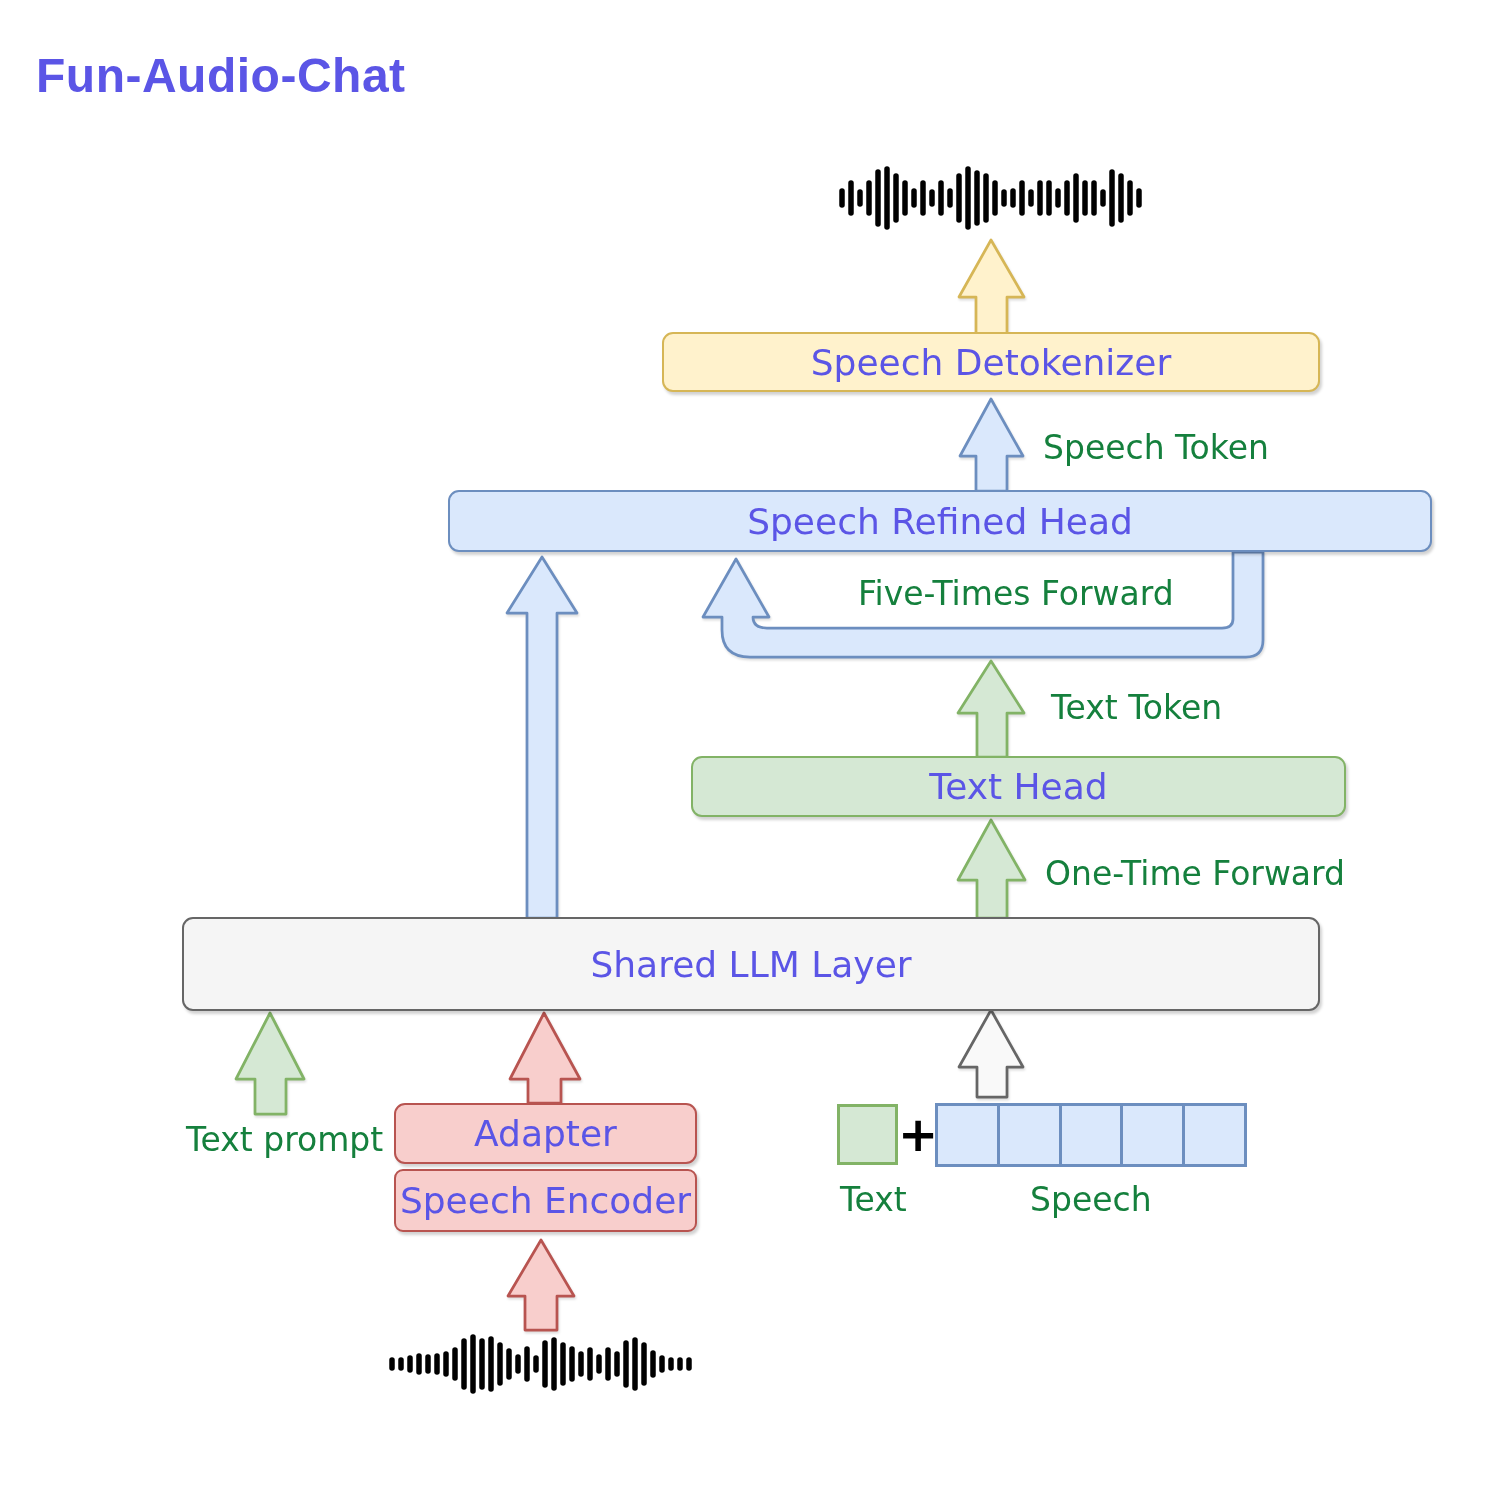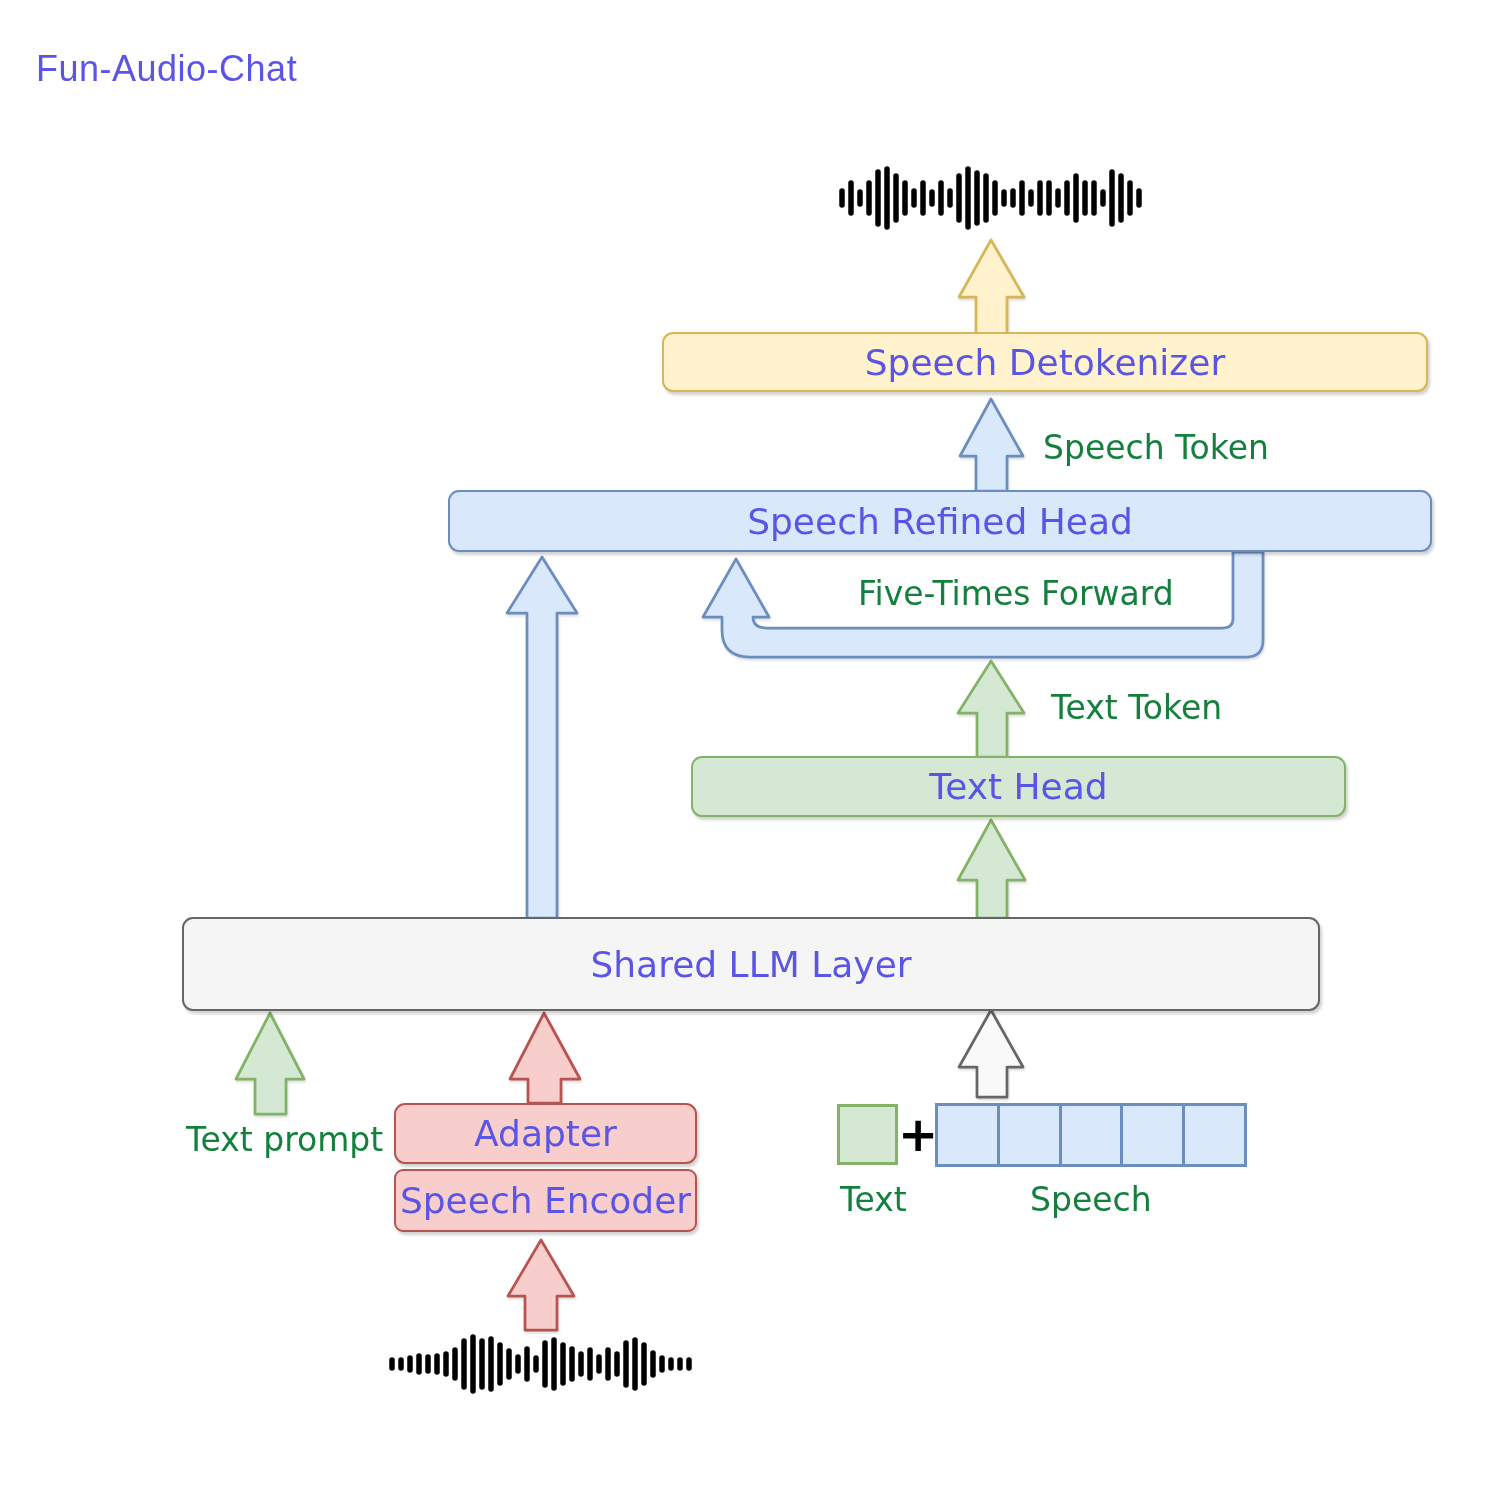--- a/index.html
+++ b/index.html
@@ -6,42 +6,42 @@
   .canvas{
     position:relative;
     width:1503px;height:1503px;
     background:#ffffff;
     font-family:"DejaVu Sans", sans-serif;
     overflow:hidden;
   }
   .title{
     position:absolute;left:36px;top:48px;
     font-family:"Liberation Sans", sans-serif;
-    font-weight:normal;font-size:36px;
+    font-weight:bold;font-size:48px;
     color:var(--purple);
     letter-spacing:0.5px;
   }
   svg.layer{position:absolute;left:0;top:0;z-index:1;}
   .node{
     position:absolute;z-index:2;
     display:flex;align-items:center;justify-content:center;
     border-radius:11px;
     box-shadow:2px 3px 3px rgba(0,0,0,0.18);
     box-sizing:border-box;
     font-size:36px;
     color:var(--purple);
     white-space:nowrap;
   }
   .yellow{background:var(--yellow_fill);border:2.5px solid var(--yellow_stroke);}
   .blue  {background:var(--blue_fill);  border:2.5px solid var(--blue_stroke);}
   .green {background:var(--green_fill); border:2.5px solid var(--green_stroke);}
   .gray  {background:var(--gray_fill);  border:2.5px solid var(--gray_stroke);}
   .red   {background:var(--red_fill);   border:2.5px solid var(--red_stroke);}
 
-  #box-detokenizer{left:662px;top:332px;width:766px;height:60px;}
+  #box-detokenizer{left:662px;top:332px;width:658px;height:60px;}
   #box-refined   {left:448px;top:490px;width:984px;height:62px;}
   #box-texthead  {left:665px;top:756px;width:655px;height:61px;margin-left:26px;}
   #box-sharedllm {left:182px;top:917px;width:1138px;height:94px;}
   #box-adapter   {left:394px;top:1103px;width:303px;height:61px;}
   #box-encoder   {left:394px;top:1169px;width:303px;height:63px;border-radius:9px;}
 
   .annot{
     position:absolute;z-index:3;
     font-size:33px;color:#15803d;white-space:nowrap;
   }
@@ -221,17 +221,18 @@
       <div class="speech-cell"></div>
       <div class="speech-cell"></div>
       <div class="speech-cell"></div>
       <div class="speech-cell"></div>
       <div class="speech-cell"></div>
     </div>
 
   <div class="annot" id="lbl-speech-token">Speech Token</div>
   <div class="annot" id="lbl-five-times">Five-Times Forward</div>
   <div class="annot" id="lbl-text-token">Text Token</div>
+  <div class="annot" id="lbl-one-time">One-Time Forward</div>
   <div class="annot" id="lbl-text-prompt">Text prompt</div>
   <div class="annot" id="lbl-text">Text</div>
   <div class="annot" id="lbl-speech">Speech</div>
 
 </div>
 
 </body></html>

